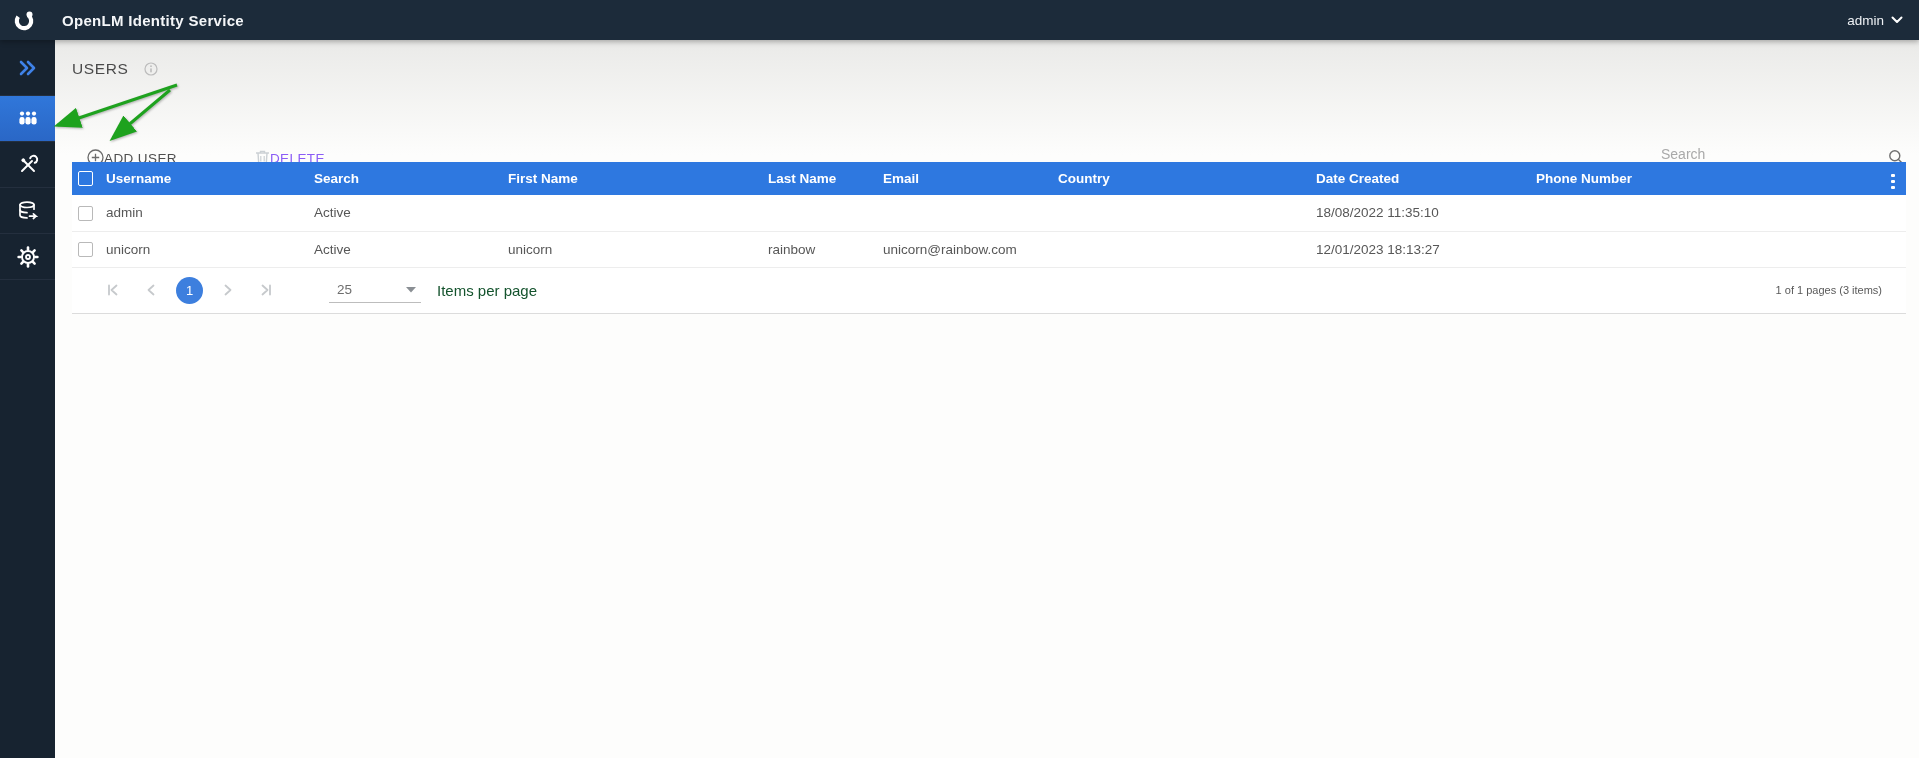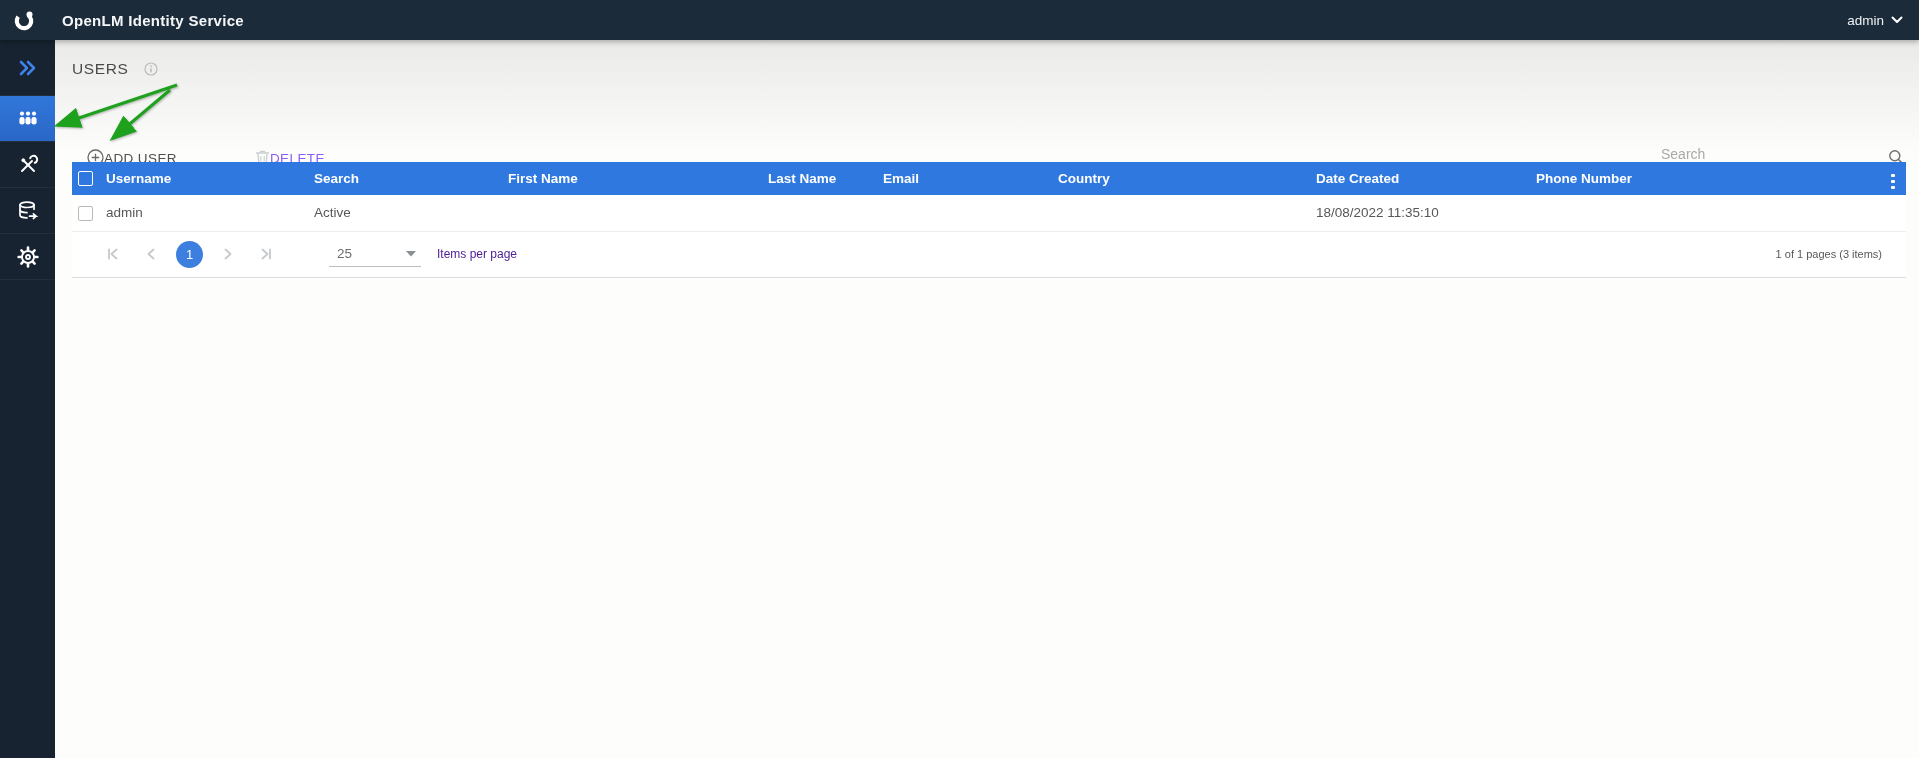--- a/index.html
+++ b/index.html
@@ -71,21 +71,21 @@
     border-bottom:1px solid #dcdcdc; padding-left:22px; }
   .pg-ico { width:38px; height:26px; display:flex; align-items:center;
     justify-content:center; cursor:default; }
   .pg-current { width:27px; height:27px; border-radius:50%; background:#3d7fde;
     color:#fff; font-size:13px; display:flex; align-items:center;
     justify-content:center; margin:0 6px; cursor:pointer; }
   .pagesize { margin-left:44px; width:92px; border-bottom:1px solid #bdbdbd;
     height:26px; display:flex; align-items:center; justify-content:space-between;
     padding:0 4px 0 8px; cursor:pointer; }
   .pagesize .val { font-size:13.5px; color:#6e6e6e; }
-  .pager-label { margin-left:16px; font-size:12px; color:#4c1d95; }
+  .pager-label { margin-left:16px; font-size:15px; color:#14532d; }
   .pager-summary { margin-left:auto; margin-right:24px; font-size:11px; color:#595959; }
 
   
   .annot { position:absolute; left:0; top:0; z-index:60; pointer-events:none;
     filter:drop-shadow(1.5px 1.5px 1px rgba(90,90,90,.45)); }
 </style>
 </head>
 <body>
 
 <div class="topbar">
@@ -237,20 +237,32 @@
           <td>admin</td>
           <td>Active</td>
           <td></td>
           <td></td>
           <td></td>
           <td></td>
           <td>18/08/2022 11:35:10</td>
           <td></td>
           <td></td>
         </tr>
+        <tr>
+          <td class="cbcol"><span class="cb"></span></td>
+          <td>unicorn</td>
+          <td>Active</td>
+          <td>unicorn</td>
+          <td>rainbow</td>
+          <td>unicorn@rainbow.com</td>
+          <td></td>
+          <td>12/01/2023 18:13:27</td>
+          <td></td>
+          <td></td>
+        </tr>
       </tbody>
     </table>
 
     <div class="pager">
       <span class="pg-ico">
         <svg width="14" height="12" viewBox="0 0 14 12">
             <path d="M10.5,1.5 L5.5,6 L10.5,10.5 M3,1.5 V10.5" fill="none" stroke="#c6c9cc" stroke-width="1.8" stroke-linecap="round" stroke-linejoin="round"></path>
           </svg>
       </span>
       <span class="pg-ico">

